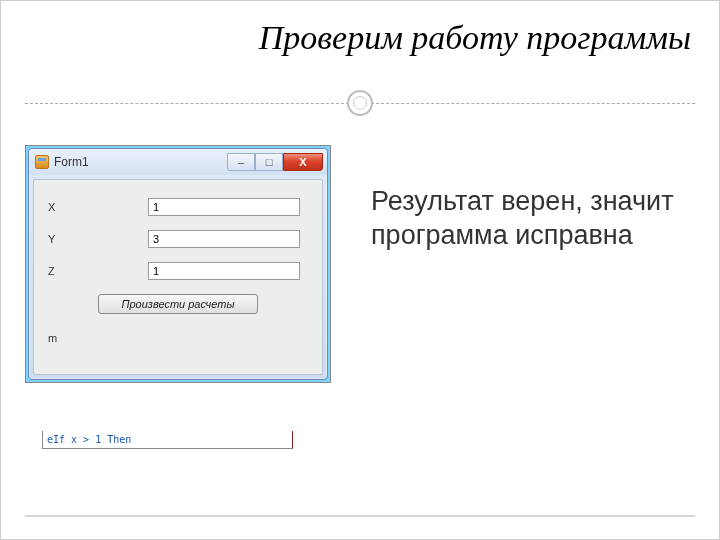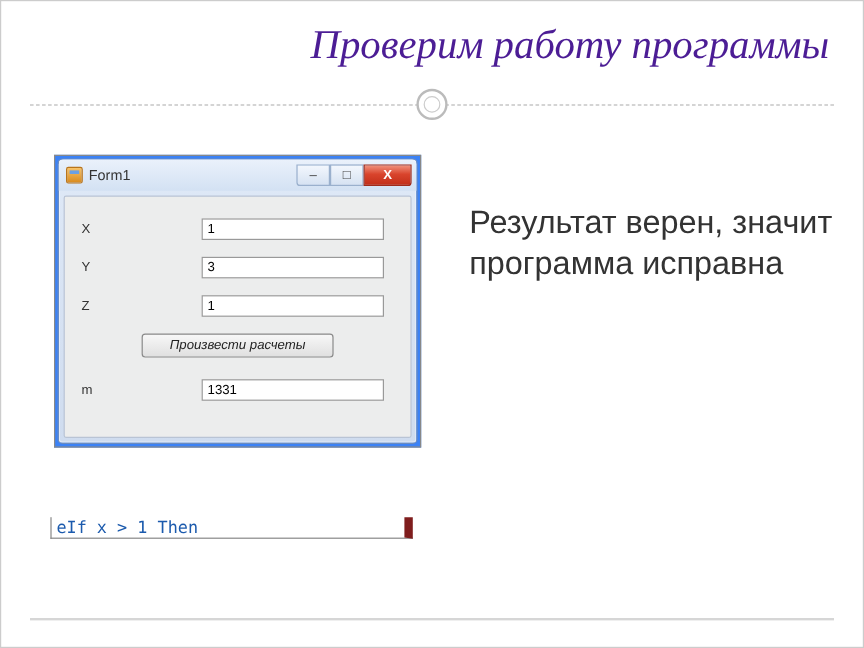--- a/index.html
+++ b/index.html
@@ -14,24 +14,24 @@
     .slide {
       width: 100%;
       height: 100%;
       border: 1px solid #ccc;
       position: relative;
       padding: 18px 24px;
     }
     .title {
       font-size: 34px;
       font-style: italic;
-      color: #4c1d95;
+      color: #000000;
       text-align: right;
       padding-right: 4px;
-      margin-bottom: 18px;
+      margin-bottom: 34px;
       font-family: Georgia, serif;
     }
     .separator {
       position: relative;
       height: 24px;
       margin-bottom: 30px;
     }
     .sep-line {
       position: absolute;
       top: 50%;
@@ -58,23 +58,22 @@
       border-radius: 50%;
     }
     .content {
       display: flex;
       gap: 40px;
       align-items: flex-start;
     }
     .window-wrap {
       flex: 0 0 auto;
       border: 1px solid #888;
-      background: #3b82f6;
+      background: #7dd3fc;
       padding: 2px;
-      margin-left: 20px;
     }
     
     .win {
       width: 300px;
       border: 1px solid #6a8bbf;
       border-radius: 4px;
       background: linear-gradient(#dfe9f7, #cfdcef);
       font-family: 'Segoe UI', Tahoma, sans-serif;
       font-size: 12px;
       box-shadow: 0 0 0 1px rgba(255,255,255,0.4) inset;
@@ -178,31 +177,31 @@
     .footer-line {
       position: absolute;
       left: 24px; right: 24px;
       bottom: 22px;
       border-top: 2px solid #d6d6d6;
     }
     .codeglimpse {
       position: absolute;
       left: 41px;
       top: 430px;
-      width: 302px;
+      width: 251px;
       height: 18px;
       background: #fff;
       color: #1b5aad;
       font-family: Consolas, monospace;
-      font-size: 14px;
+      font-size: 10px;
       line-height: 18px;
       padding-left: 4px;
       overflow: hidden;
       border-left: 1px solid #888;
-      border-right: 7px solid #7f1d1d;
+      border-right: 1px solid #7f1d1d;
       border-bottom: 1px solid #888;
     }
   </style>
 </head>
 <body>
 
 <div class="slide">
   <div class="title">Проверим работу программы</div>
 
   <div class="separator">
@@ -231,21 +230,20 @@
             <span class="lab">Y</span>
             <input type="text" value="3" style="">
           </div>
           <div class="row">
             <span class="lab">Z</span>
             <input type="text" value="1" style="">
           </div>
           <button class="calc-btn">Произвести расчеты</button>
           <div class="row result">
             <span class="lab">m</span>
-            <input type="text" value="1331" style="">
           </div>
         </div>
       </div>
       <div class="codeglimpse">eIf x &gt; 1 Then</div>
     </div>
 
     <div class="note">Результат верен, значит программа исправна</div>
   </div>
 
   <div class="footer-line"></div>

